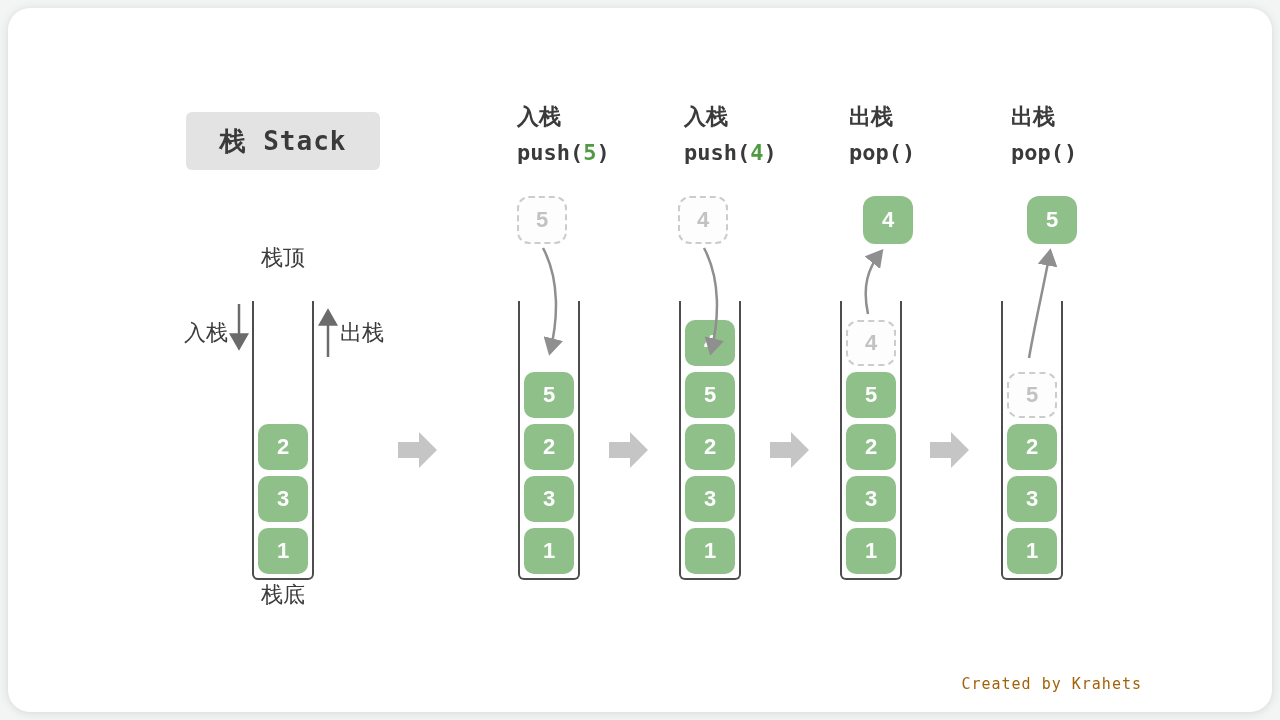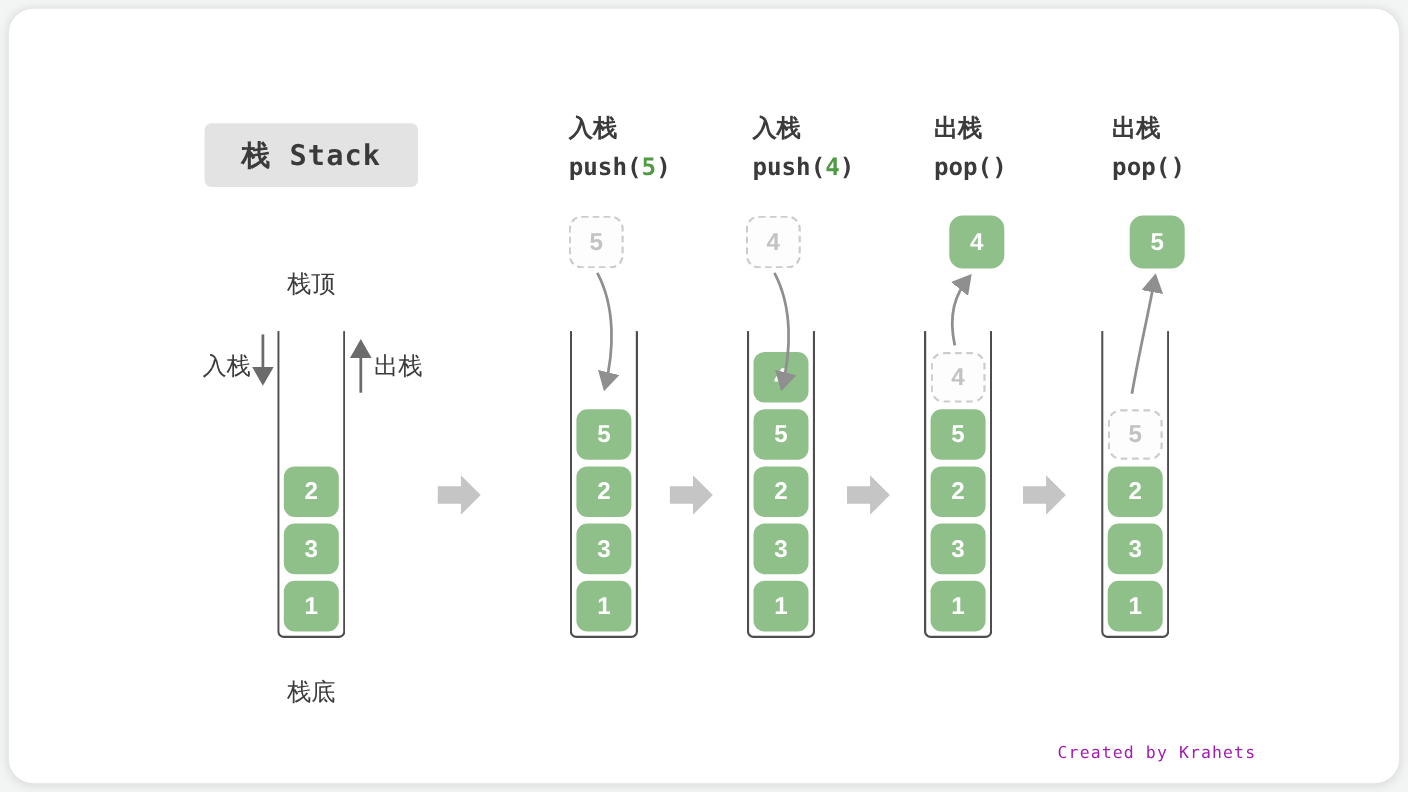--- a/index.html
+++ b/index.html
@@ -61,21 +61,21 @@
     border: 2px dashed #cccccc; background: #fdfdfd;
     color: #c2c2c2; border-radius: 12px;
   }
   .box.float { height: 48px; border-radius: 12px; }
 
   .overlay { position: absolute; left: 0; top: 0; width: 1280px; height: 720px; pointer-events: none; }
 
   .watermark {
     right: 40px; top: 675px;
     font-family: "DejaVu Sans Mono", monospace;
-    font-size: 15px; color: #a21caf; letter-spacing: 1px;
+    font-size: 15px; color: #a16207; letter-spacing: 1px;
   }
 </style>
 </head>
 <body>
 
 <div class="card"></div>
 
 <div class="stage">
 
   <div class="abs title-box">
@@ -93,21 +93,21 @@
   <div class="abs op-header" style="left:849px">
     <div class="cn">出栈</div>
     <div class="code"><span>pop(</span><span class="arg"></span><span>)</span></div>
   </div>
   <div class="abs op-header" style="left:1011px">
     <div class="cn">出栈</div>
     <div class="code"><span>pop(</span><span class="arg"></span><span>)</span></div>
   </div>
 
   <div class="abs lbl centered" style="left:283px; top:243px">栈顶</div>
-  <div class="abs lbl centered" style="left:283px; top:614px">栈底</div>
+  <div class="abs lbl centered" style="left:283px; top:580px">栈底</div>
   <div class="abs lbl" style="left:168px; top:318px; width:60px; text-align:right">入栈</div>
   <div class="abs lbl" style="left:340px; top:318px">出栈</div>
 
   <div id="stacks">
       <div class="abs container" style="left: 252px; top: 301px; width: 62px; height: 279px;"></div>
       <div class="abs box solid" style="left: 258px; top: 424px;">2</div>
       <div class="abs box solid" style="left: 258px; top: 476px;">3</div>
       <div class="abs box solid" style="left: 258px; top: 528px;">1</div>
       <div class="abs container" style="left: 518px; top: 301px; width: 62px; height: 279px;"></div>
       <div class="abs box solid" style="left: 524px; top: 372px;">5</div>

